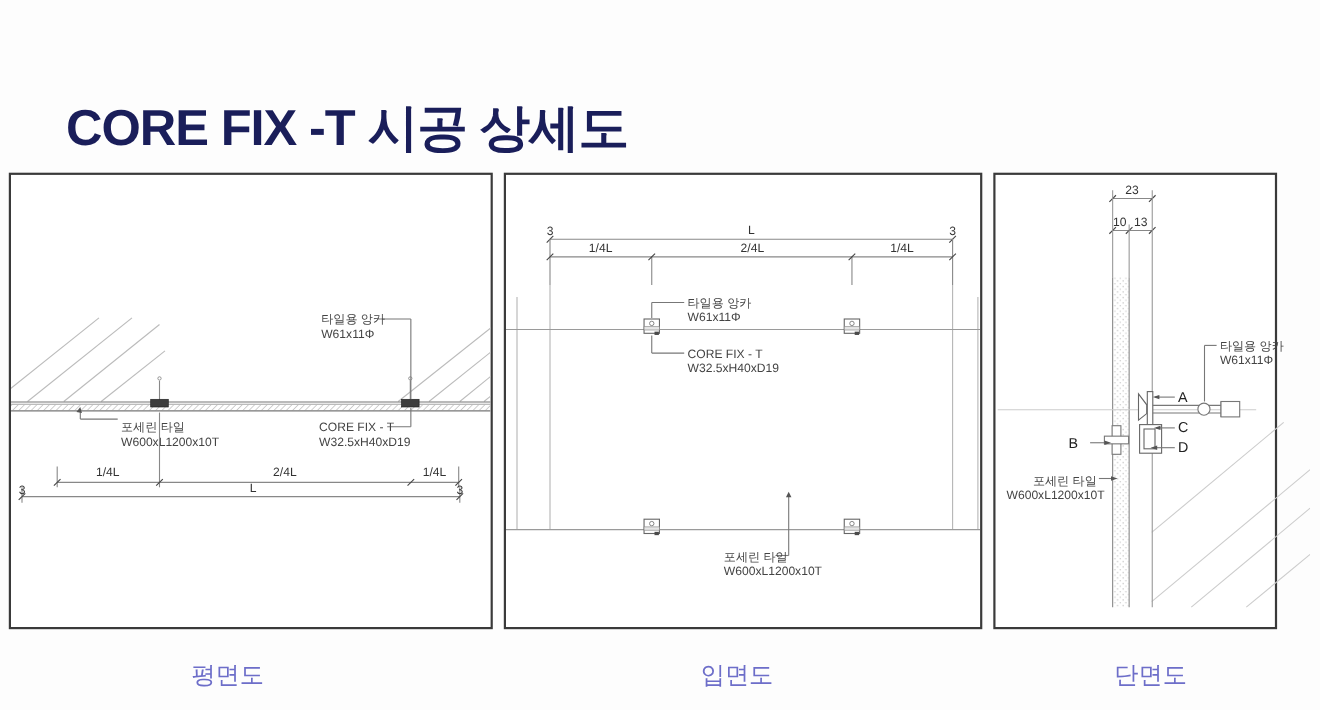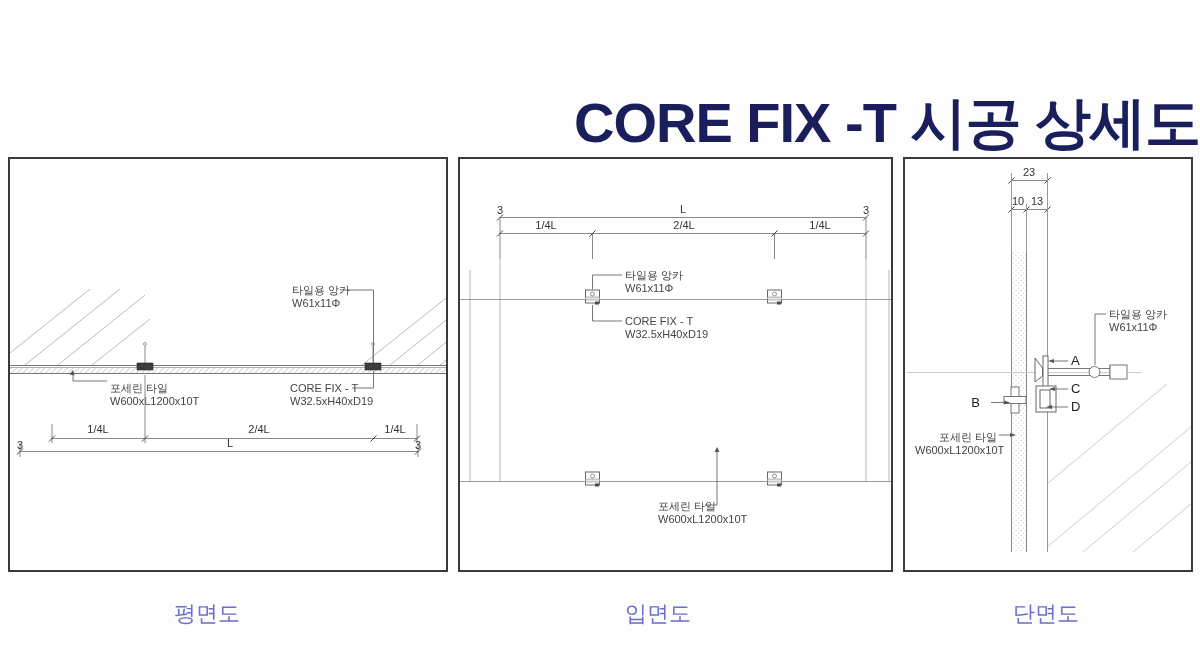--- a/index.html
+++ b/index.html
@@ -1,36 +1,36 @@
 <!DOCTYPE html>
 <html><head>
 <meta charset="utf-8">
 <style>
   html,body{margin:0;padding:0;}
   body{
     width:1200px;height:645px;position:relative;overflow:hidden;
     background:#fdfdfd;font-family:"Liberation Sans",sans-serif;
   }
   .page-title{
-    position:absolute;top:86px;left:60px;right:0;text-align:right;
-    font-size:56px;font-weight:bold;letter-spacing:-1px;color:#1a1e5a;
+    position:absolute;top:86px;left:60px;right:0;text-align:left;
+    font-size:46px;font-weight:bold;letter-spacing:-1px;color:#1a1e5a;
   }
   .panel{
     position:absolute;top:157px;background:#ffffff;
     border:2px solid #3a3a3a;box-sizing:border-box;
   }
   .panel-plan{left:8px;width:440px;height:415px;}
   .panel-elevation{left:458px;width:435px;height:415px;}
-  .panel-section{left:903px;width:290px;height:415px;}
+  .panel-section{left:903px;width:258px;height:415px;}
   .caption{
     position:absolute;top:599px;text-align:center;
     font-size:22px;color:#6d6ec9;font-weight:500;
   }
   .caption-plan{left:8px;width:398px;}
-  .caption-elevation{left:446px;width:424px;}
+  .caption-elevation{left:458px;width:424px;}
   .caption-section{left:903px;width:286px;}
   svg{display:block;}
   svg text{font-family:"Liberation Sans",sans-serif;font-size:11px;fill:#444;}
   svg text.dim{font-size:11px;fill:#333;}
   svg text.marker{font-size:13px;fill:#222;}
 </style>
 </head>
 <body>
 
 <svg width="0" height="0" style="position:absolute">

